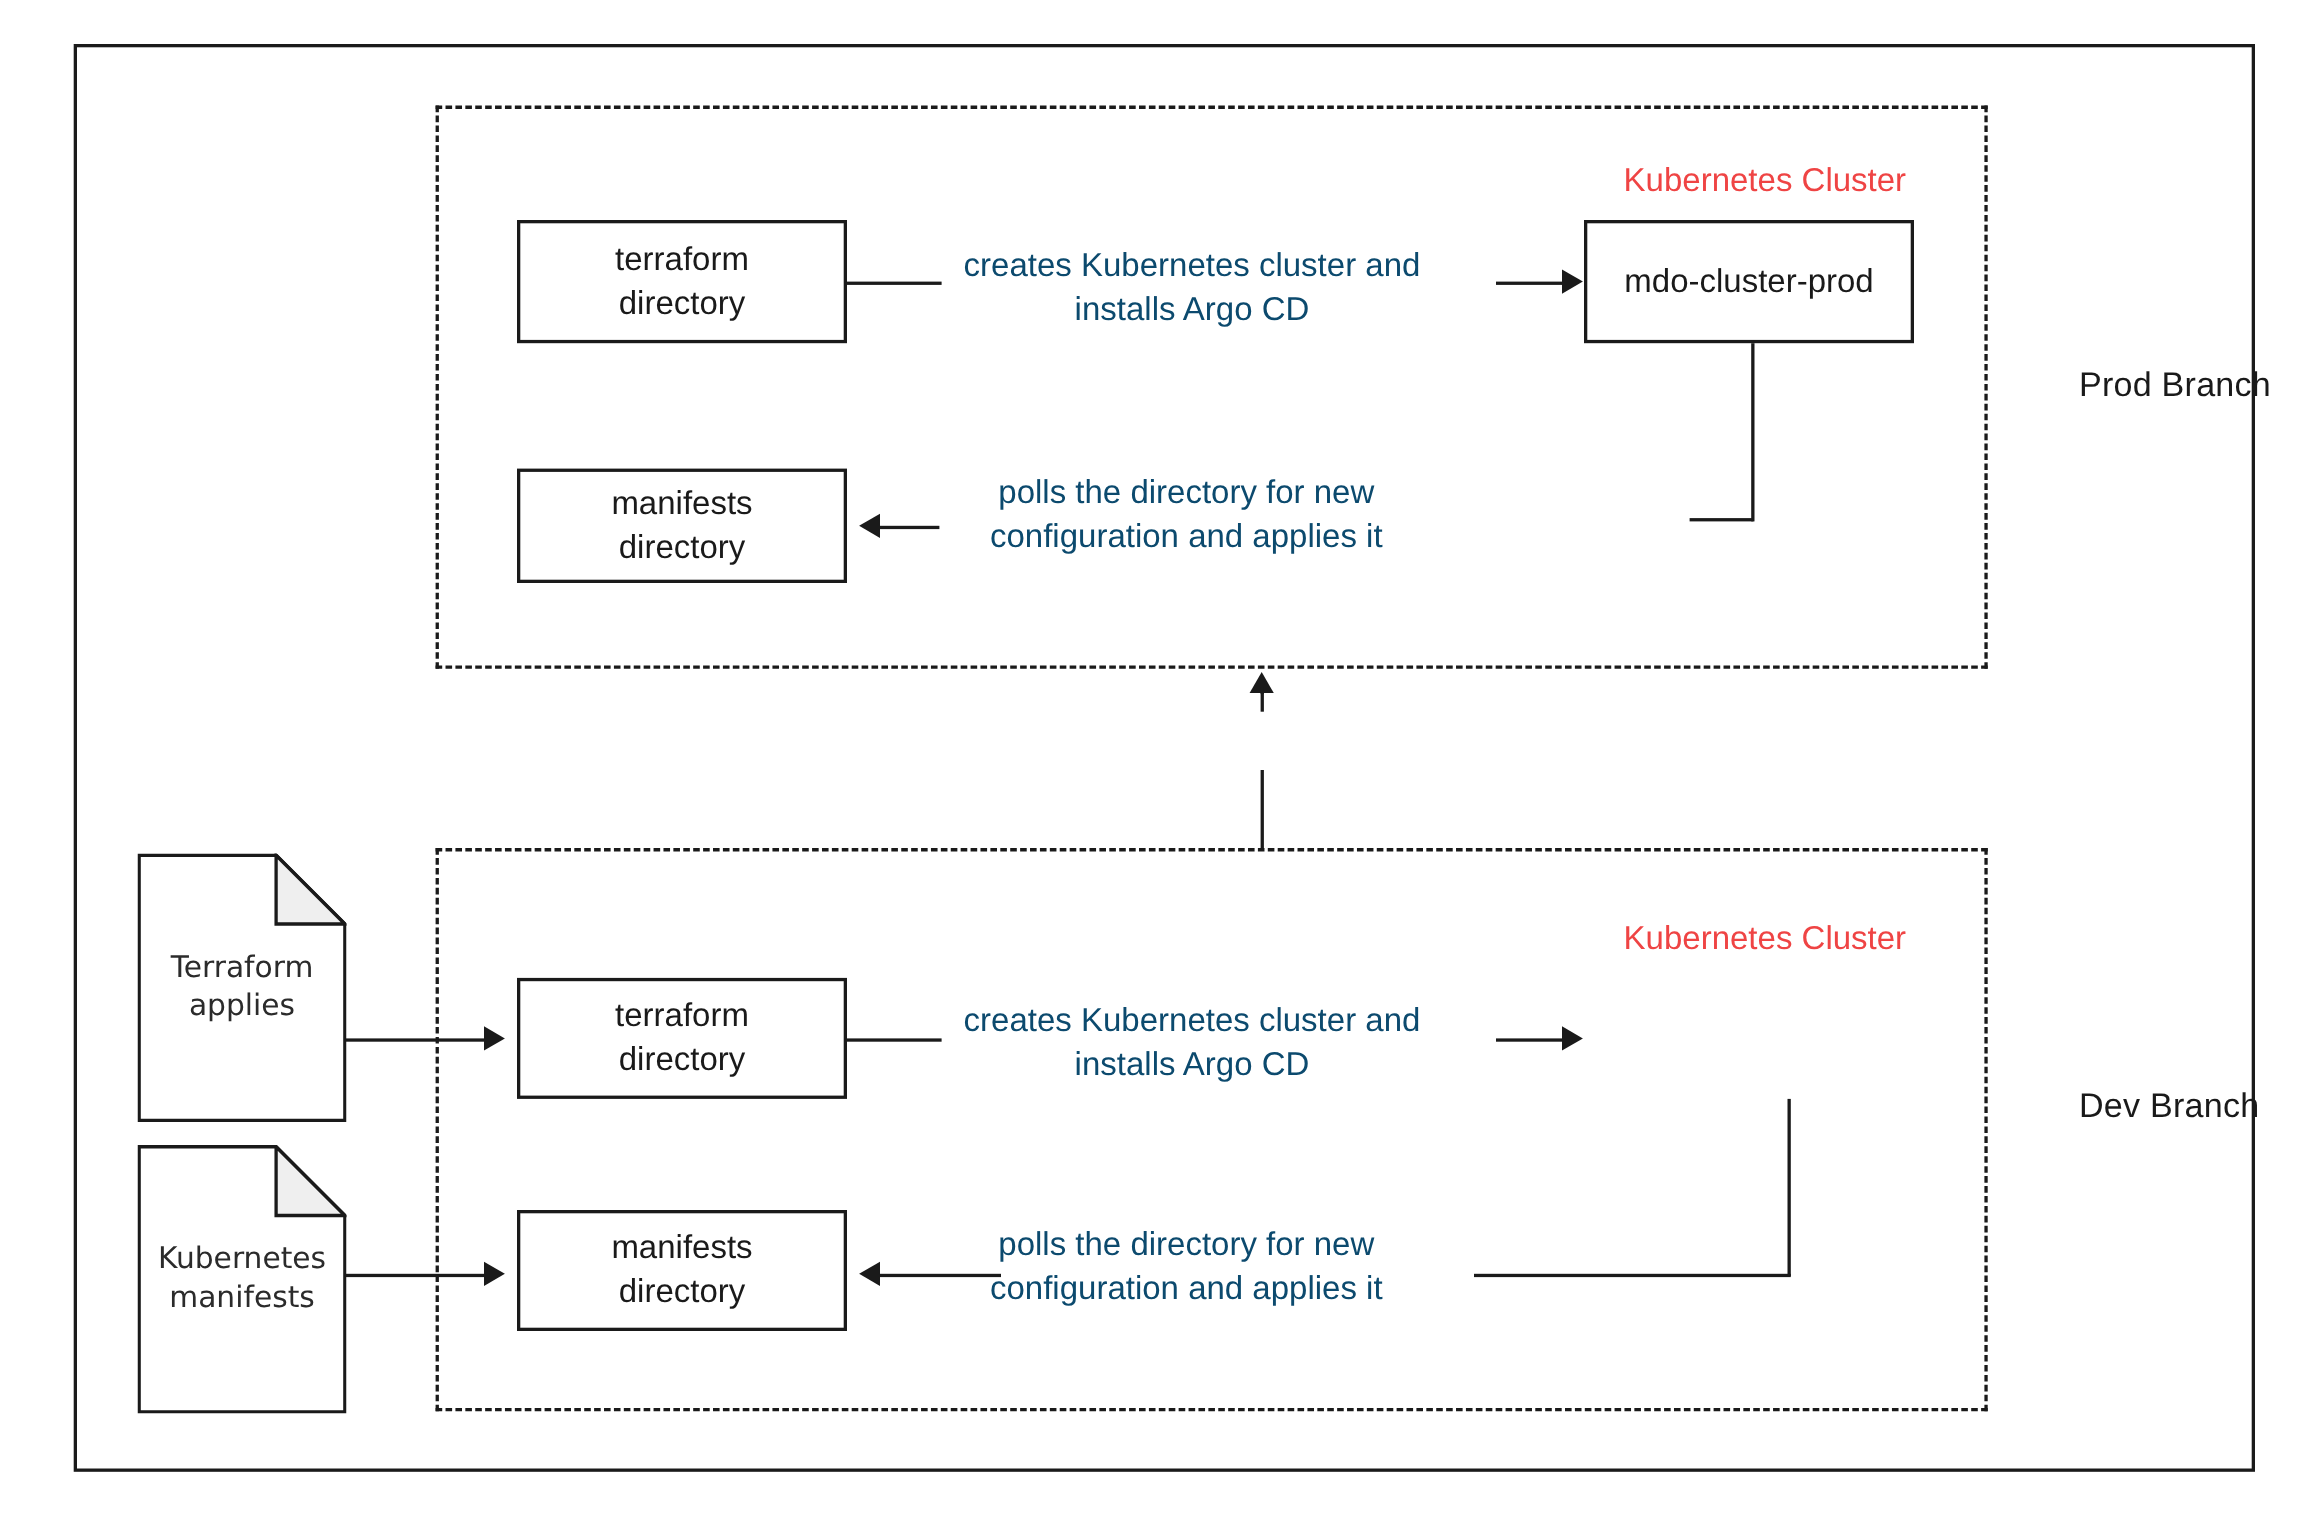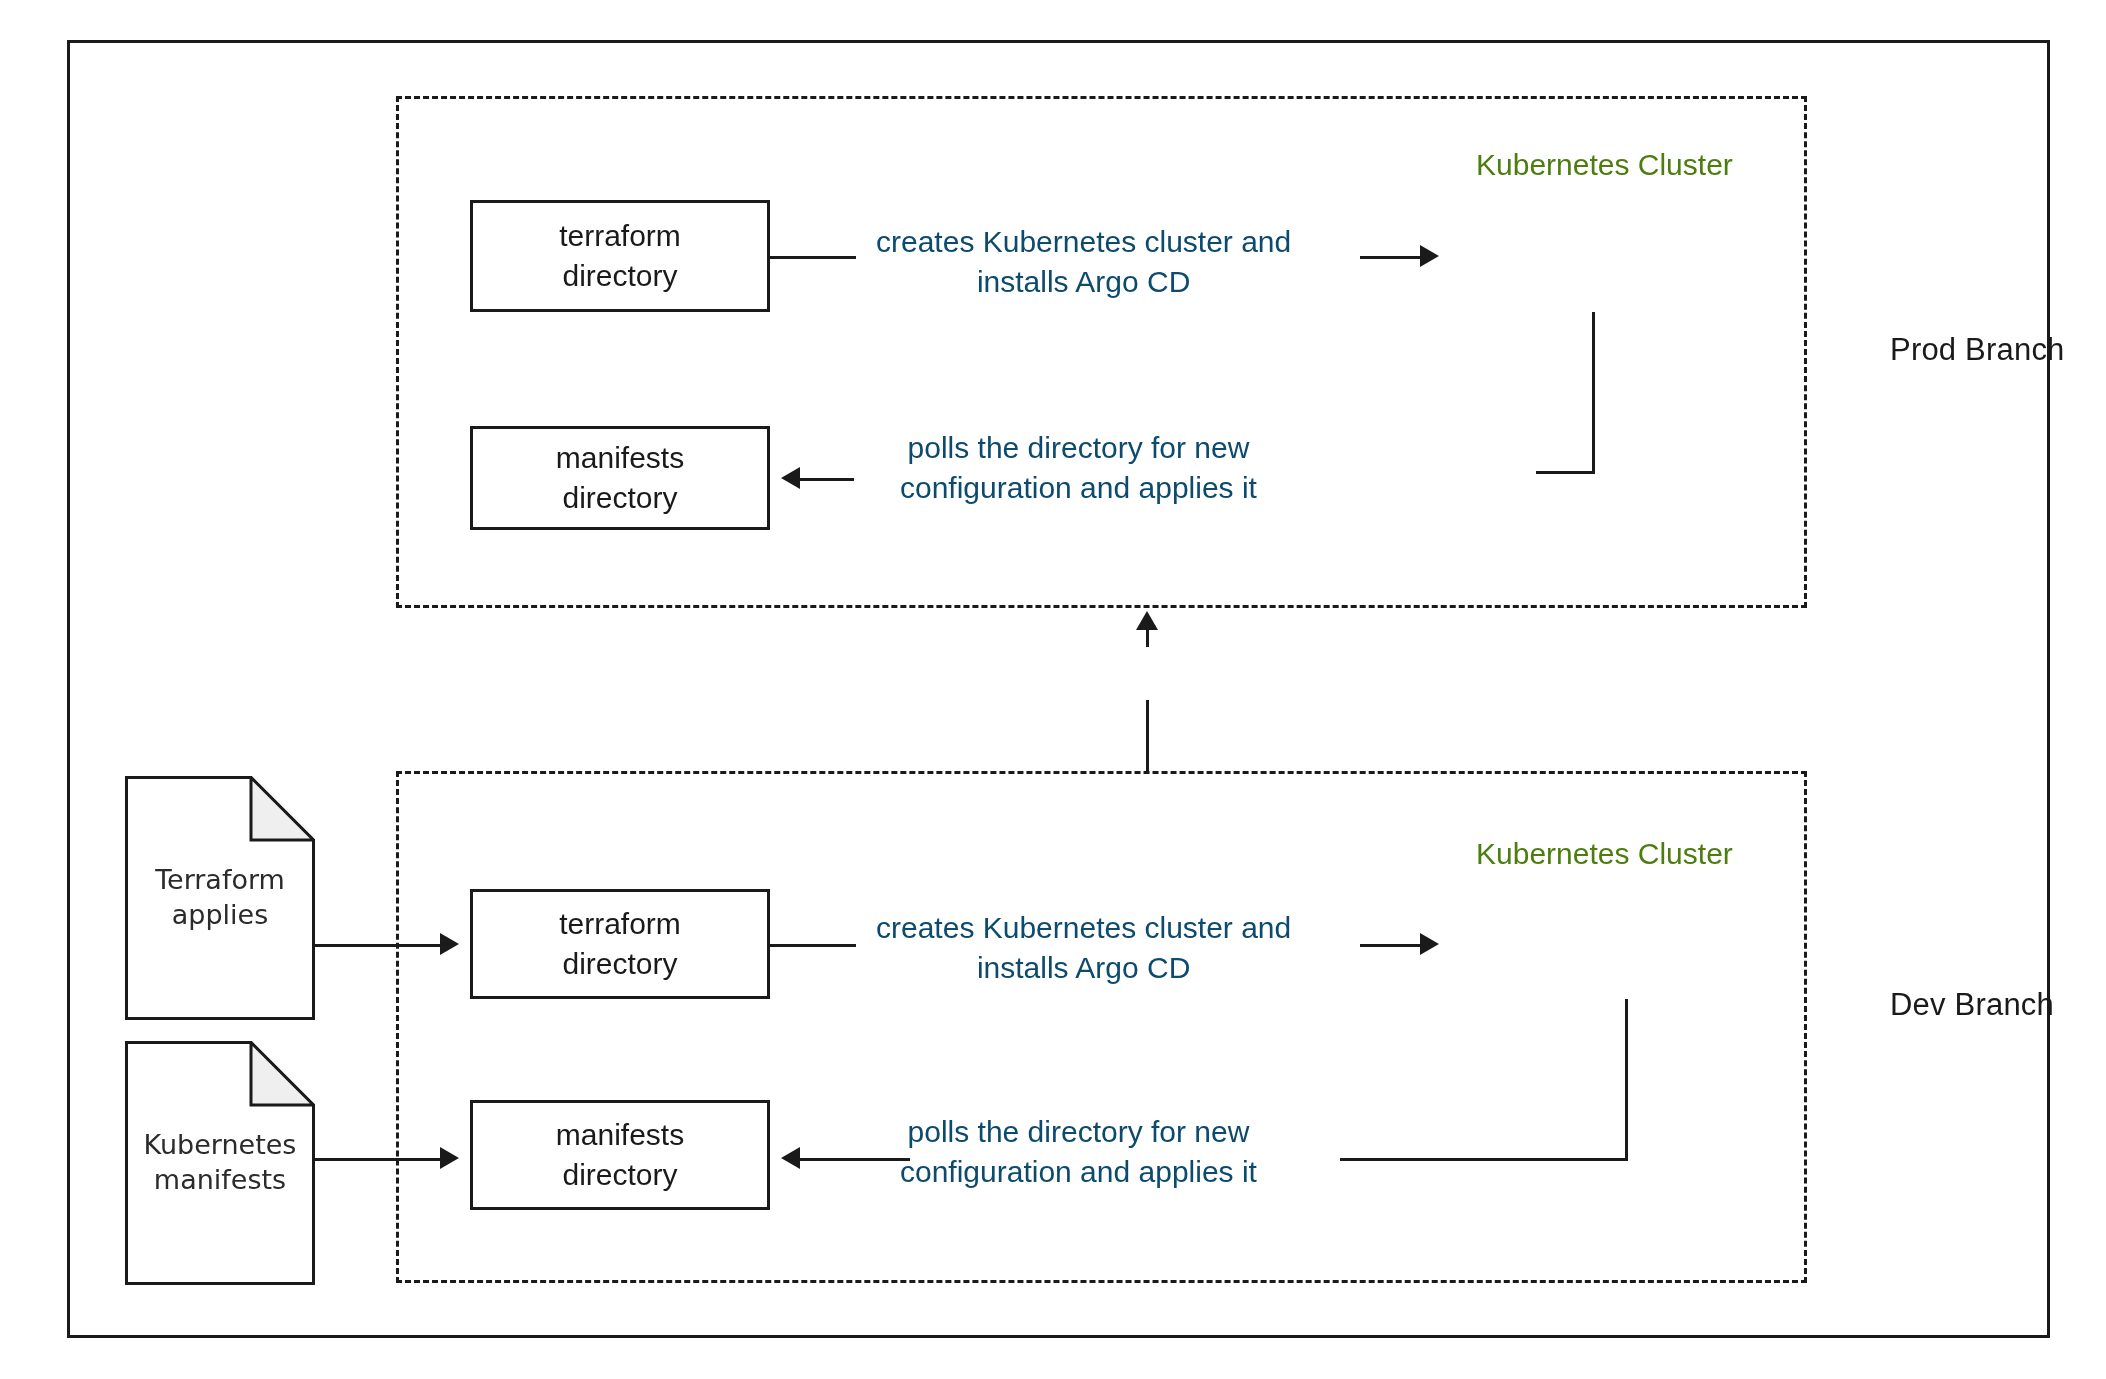--- a/index.html
+++ b/index.html
@@ -77,21 +77,21 @@
   #prod-terraform-box { left: 470px;  top: 200px;  width: 300px; height: 112px; }
   #prod-manifests-box { left: 470px;  top: 426px;  width: 300px; height: 104px; }
   #prod-cluster-box   { left: 1440px; top: 200px;  width: 300px; height: 112px; }
   #dev-terraform-box  { left: 470px;  top: 889px;  width: 300px; height: 110px; }
   #dev-manifests-box  { left: 470px;  top: 1100px; width: 300px; height: 110px; }
   #dev-cluster-box    { left: 1440px; top: 889px;  width: 300px; height: 110px; }
   
   .cluster-caption {
     position: absolute;
     font-size: 30px;
-    color: #4d7c0f;
+    color: #ef4444;
     white-space: nowrap;
   }
   #prod-cluster-caption { left: 1476px; top: 148px; }
   #dev-cluster-caption  { left: 1476px; top: 837px; }
   
   .doc-shape {
     position: absolute;
     width: 190px;
     height: 244px;
   }
@@ -171,20 +171,23 @@
     <span>directory</span>
   </div>
 
   <div class="rect-box" id="prod-manifests-box">
     <span>manifests</span>
     <span>directory</span>
   </div>
 
   <div class="cluster-caption" id="prod-cluster-caption">Kubernetes Cluster</div>
 
+  <div class="rect-box" id="prod-cluster-box">
+    <span>mdo-cluster-prod</span>
+  </div>
 
   <div class="hline" style="left:770px; top:256px; width:86px;"></div>
 
   <div class="edge-label" id="prod-create-label">
     <div>creates Kubernetes cluster and</div>
     <div>installs Argo CD</div>
   </div>
 
   <div class="hline" style="left:1360px; top:256px; width:62px;"></div>
   <div class="arrow-right" style="left:1420px; top:245px;"></div>

